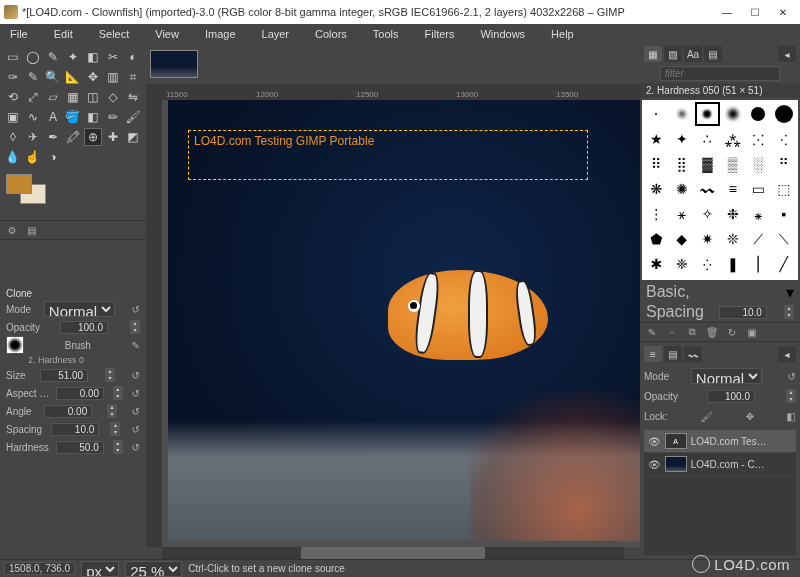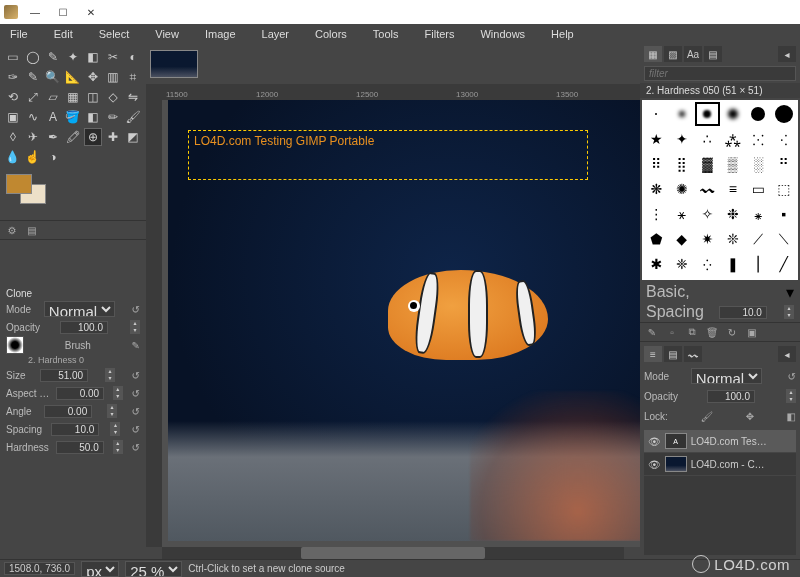--- a/index.html
+++ b/index.html
@@ -70,20 +70,21 @@
 .watermark .globe { width: 18px; height: 18px; border: 1.5px solid rgba(255,255,255,0.7); border-radius: 50%; position: relative; }
 .iconbar { display:flex; gap:4px; padding:2px 4px; border-top:1px solid #333; }
 .iconbar span { width:16px; height:14px; display:flex; align-items:center; justify-content:center; color:#aaa; font-size:10px; cursor:pointer; }
 select.mini { background:#3a3a3a; color:#ddd; border:1px solid #555; font-size:15px; height:16px; }
 </style>
 </head>
 <body>
 
 <div class="titlebar">
   <div class="icon"></div>
+  <div class="title">*[LO4D.com - Clownfish] (imported)-3.0 (RGB color 8-bit gamma integer, sRGB IEC61966-2.1, 2 layers) 4032x2268 – GIMP</div>
   <div class="winbtns">
     <div class="winbtn">—</div>
     <div class="winbtn">☐</div>
     <div class="winbtn close">✕</div>
   </div>
 </div>
 
 <div class="menubar">
   <span>File</span>
   <span>Edit</span>
@@ -254,21 +255,21 @@
 
   <div class="right">
     <div class="rtabs">
       <div class="rtab sel">▦</div>
       <div class="rtab">▨</div>
       <div class="rtab">Aa</div>
       <div class="rtab">▤</div>
       <div style="flex:1"></div>
       <div class="rtab">◂</div>
     </div>
-    <input class="filter" style="background: rgb(58, 58, 58); border: 1px solid rgb(85, 85, 85); color: rgb(170, 170, 170); margin: 2px 4px; padding: 1px 4px; font-size: 10px;" placeholder="filter">
+    <input class="filter" style="background: rgb(58, 58, 58); border: 1px solid rgb(85, 85, 85); color: rgb(170, 170, 170); margin: 2px 20px; padding: 1px 4px; font-size: 10px;" placeholder="filter">
     <div class="brushname">2. Hardness 050 (51 × 51)</div>
     <div class="brushes">
       <div class="brush">
           <div class="dot" style="width:2px;height:2px"></div>
         </div>
       <div class="brush">
           <div class="dot" style="width:6px;height:6px;filter:blur(2px)"></div>
         </div>
       <div class="brush sel">
           <div class="dot" style="width:8px;height:8px;filter:blur(1px)"></div>

